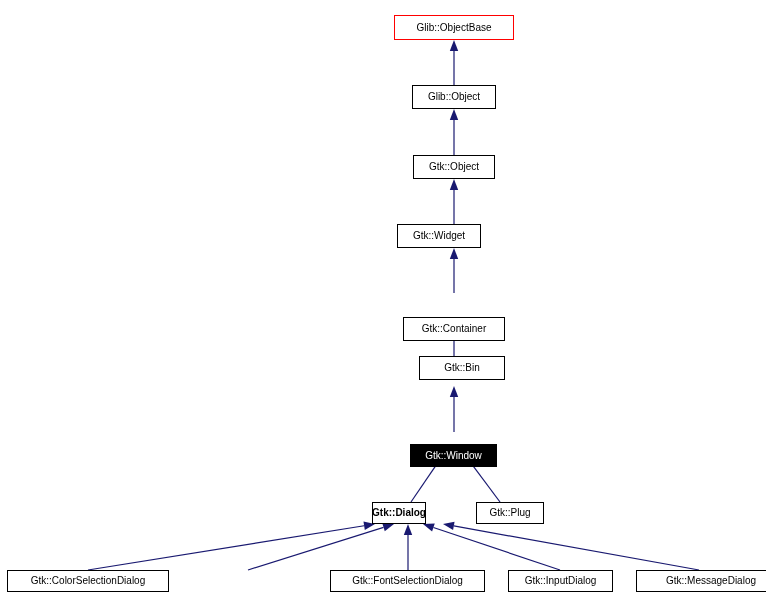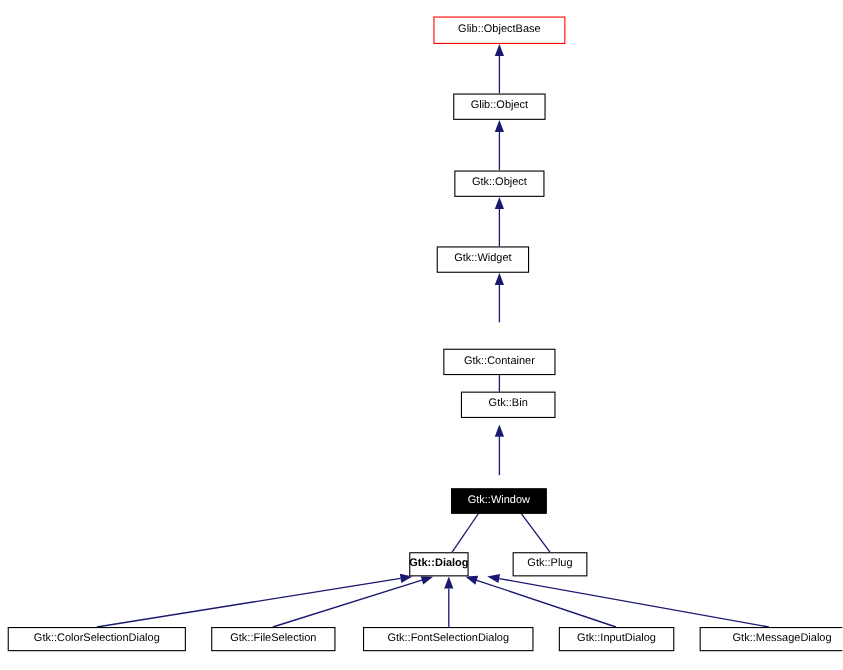--- a/index.html
+++ b/index.html
@@ -100,28 +100,25 @@
     </div>
     <div class="node" style="left: 419px; top: 356px; width: 86px; height: 24px;">
       <span class="label">Gtk::Bin</span>
     </div>
     <div class="node current" style="left: 410px; top: 432px; width: 87px; height: 23px; margin-top: 12px;">
       <span class="label">Gtk::Window</span>
     </div>
     <div class="node" style="left: 372px; top: 502px; width: 54px; height: 22px; font-weight: bold;">
       <span class="label">Gtk::Dialog</span>
     </div>
-    <div class="node" style="left: 466px; top: 502px; width: 68px; height: 22px;">
+    <div class="node" style="left: 476px; top: 502px; width: 68px; height: 22px;">
       <span class="label">Gtk::Plug</span>
     </div>
     <div class="node" style="left: 7px; top: 570px; width: 162px; height: 22px;">
       <span class="label">Gtk::ColorSelectionDialog</span>
-    </div>
-    <div class="node" style="left: 192px; top: 570px; width: 113px; height: 22px;">
-      <span class="label">Gtk::FileSelection</span>
     </div>
     <div class="node" style="left: 330px; top: 570px; width: 155px; height: 22px;">
       <span class="label">Gtk::FontSelectionDialog</span>
     </div>
     <div class="node" style="left: 508px; top: 570px; width: 105px; height: 22px;">
       <span class="label">Gtk::InputDialog</span>
     </div>
     <div class="node" style="left: 636px; top: 570px; width: 150px; height: 22px;">
       <span class="label">Gtk::MessageDialog</span>
     </div>

